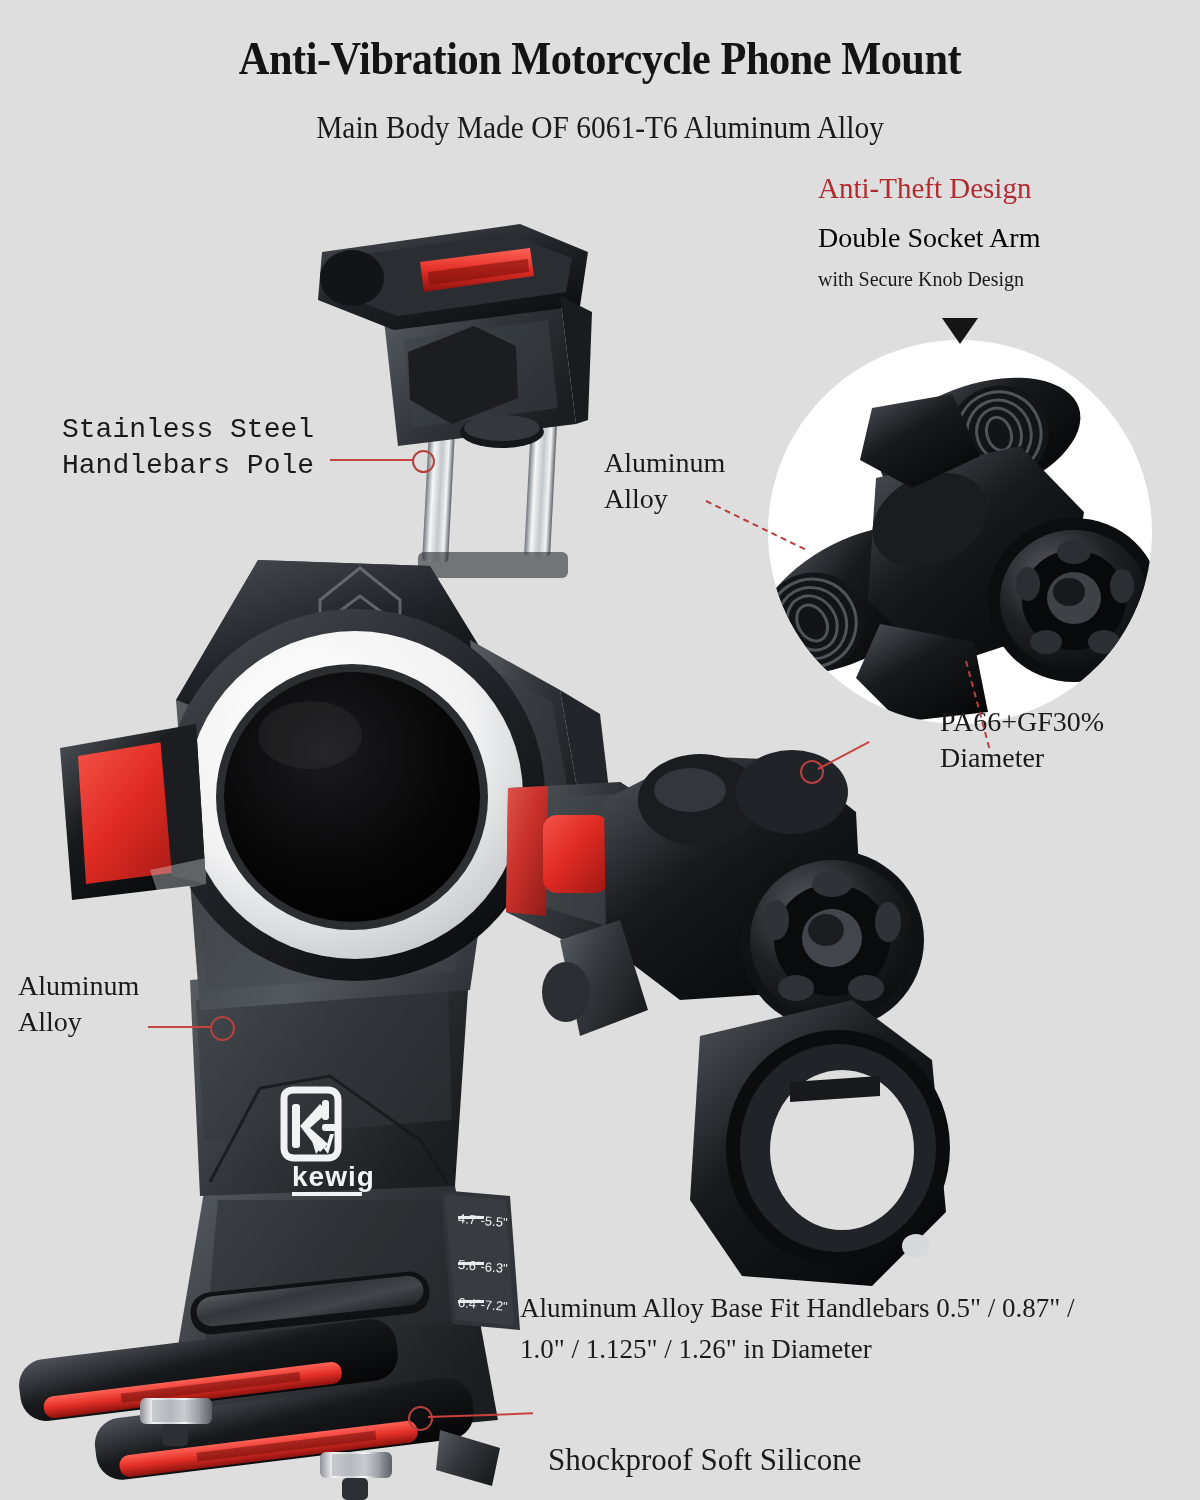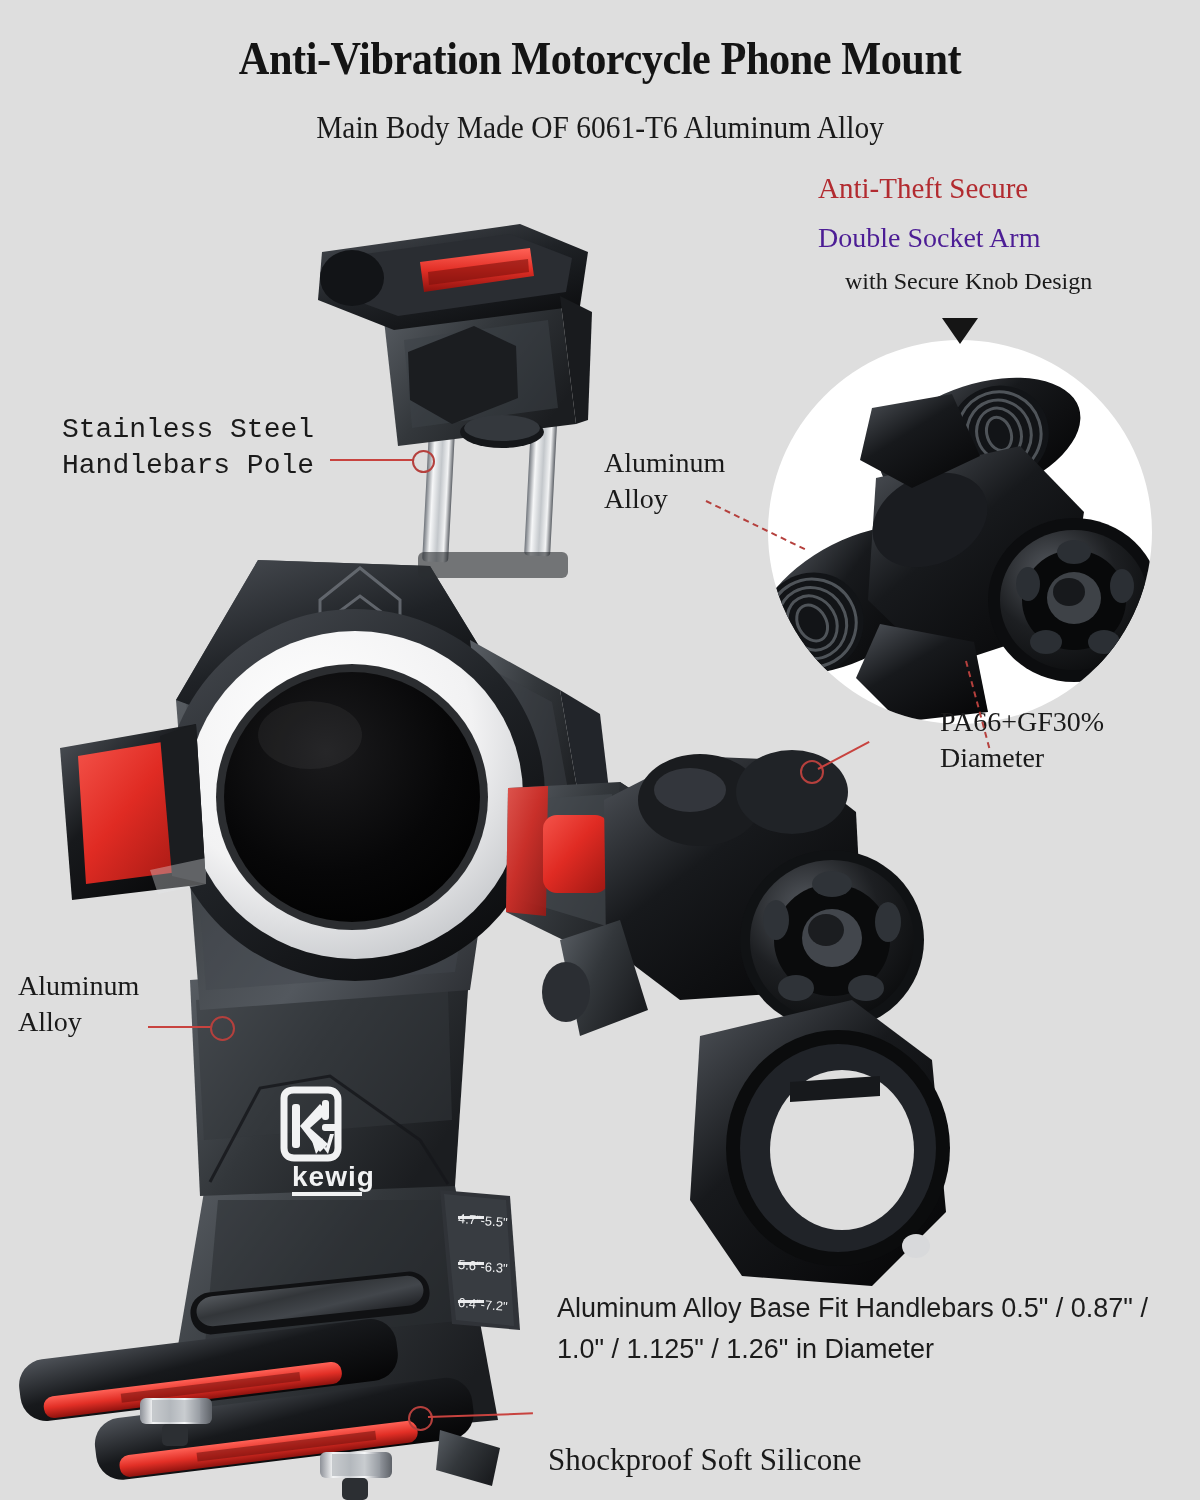--- a/index.html
+++ b/index.html
@@ -23,38 +23,38 @@
   }
   .subtitle{
     position:absolute;left:0;top:110px;width:1200px;text-align:center;
     font-size:31px;color:#1a1a1a;transform:scaleX(.95);transform-origin:center top;
     white-space:nowrap;
   }
   .antitheft{
     position:absolute;left:818px;top:172px;width:380px;
     font-size:29px;color:#b22b30;white-space:nowrap;
   }
-  .antitheft-l2{position:absolute;left:818px;top:222px;font-size:28px;color:#4c1d95;white-space:nowrap;}
-  .antitheft-l3{position:absolute;left:818px;top:268px;font-size:24px;color:#1a1a1a;white-space:nowrap;margin-left:27px;}
+  .antitheft-l2{position:absolute;left:818px;top:222px;font-size:28px;color:#000000;white-space:nowrap;}
+  .antitheft-l3{position:absolute;left:818px;top:268px;font-size:20px;color:#1a1a1a;white-space:nowrap;}
   .tri-down{
     position:absolute;left:942px;top:318px;width:0;height:0;
     border-left:18px solid transparent;border-right:18px solid transparent;
     border-top:26px solid #151515;
   }
 
   .lbl{position:absolute;font-size:28px;color:#1a1a1a;line-height:1.30;white-space:nowrap;}
   .lbl-ss{left:62px;top:412px;font-family:Liberation Mono, monospace;}
   .lbl-alu-mid{left:604px;top:445px;}
   .lbl-pa66{left:940px;top:704px;}
   .lbl-alu-bl{left:18px;top:968px;}
   .lbl-shock{left:548px;top:1440px;font-size:31px;}
 
   .bottomtext{
-    position:absolute;left:557px;top:1288px;width:600px;
-    font-family:Liberation Sans, sans-serif;
+    position:absolute;left:520px;top:1288px;width:600px;
+    font-family:Liberation Serif, serif;
     font-size:27px;line-height:1.52;color:#1c1c1c;
   }
 
   
   .leader{position:absolute;background:#c8433f;height:2px;transform-origin:left center;}
   .leadcirc{position:absolute;border:2px solid #b5403d;border-radius:50%;background:transparent;}
   .dashline{position:absolute;height:0;border-top:2px dashed #b5403d;transform-origin:left center;}
 
   
   #art{position:absolute;left:0;top:0;width:1200px;height:1500px;}
@@ -345,21 +345,21 @@
   <div style="position:absolute;left:458px;top:1213px;font-family:'Liberation Sans',sans-serif;
               font-size:13px;color:#f0f1f2;transform:rotate(5deg);white-space:nowrap;">4.7"-5.5"</div>
   <div style="position:absolute;left:458px;top:1259px;font-family:'Liberation Sans',sans-serif;
               font-size:13px;color:#f0f1f2;transform:rotate(5deg);white-space:nowrap;">5.6"-6.3"</div>
   <div style="position:absolute;left:458px;top:1297px;font-family:'Liberation Sans',sans-serif;
               font-size:13px;color:#f0f1f2;transform:rotate(5deg);white-space:nowrap;">6.4"-7.2"</div>
 
   <div class="title">Anti-Vibration Motorcycle Phone Mount</div>
   <div class="subtitle">Main Body Made OF 6061-T6 Aluminum Alloy</div>
 
-  <div class="antitheft">Anti-Theft Secure</div>
+  <div class="antitheft">Anti-Theft Design</div>
   <div class="antitheft-l2">Double Socket Arm</div>
   <div class="antitheft-l3">with Secure Knob Design</div>
   <div class="tri-down"></div>
 
   <div class="lbl lbl-ss">
     <div>Stainless Steel</div>
     <div>Handlebars Pole</div>
   </div>
 
   <div class="lbl lbl-alu-mid">

